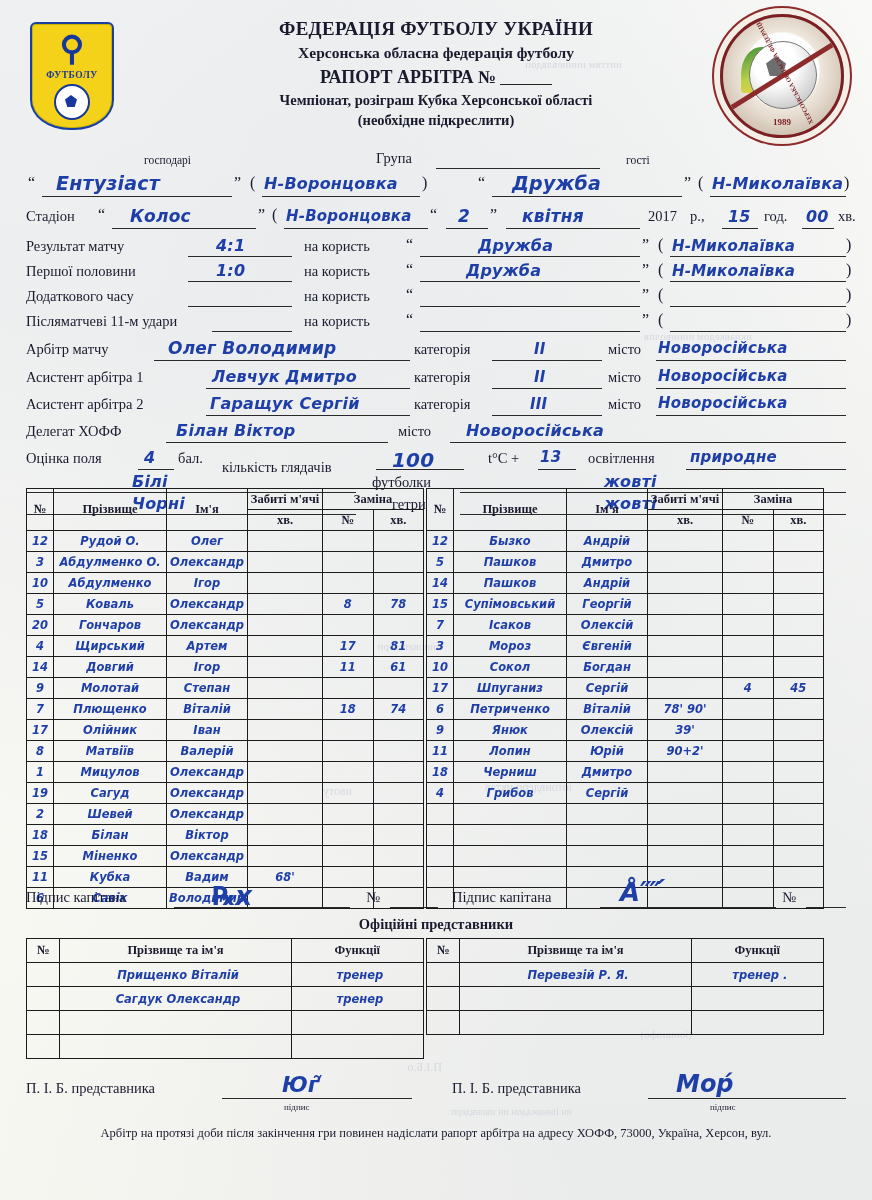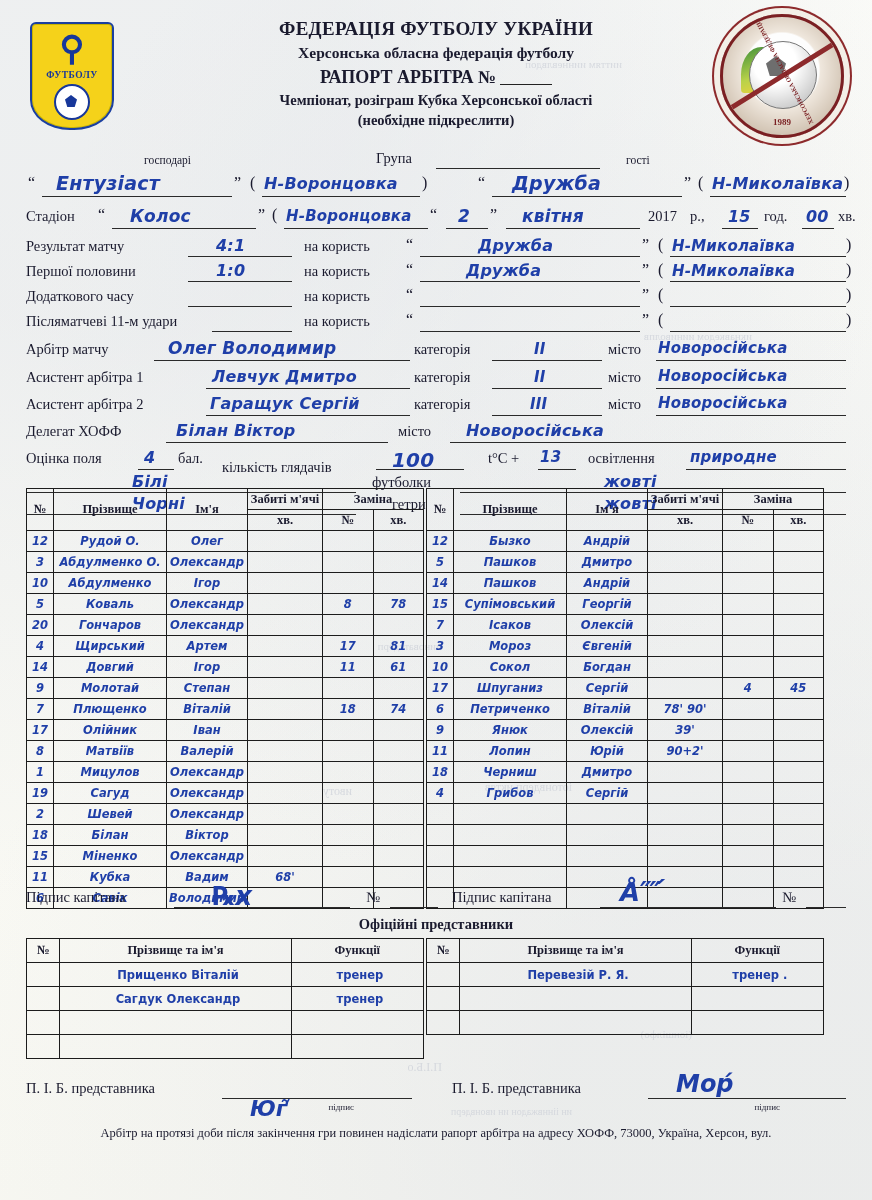--- a/index.html
+++ b/index.html
@@ -160,27 +160,27 @@
   .tbl-left  { position:absolute; left:26px; top:488px; }
   .tbl-right { position:absolute; left:426px; top:488px; }
 
   .cap-row { position:absolute; top:889px; left:26px; width:820px; font-size:14.5px; }
   .officials-title { position:absolute; top:916px; left:0; width:872px; text-align:center; font-weight:bold; font-size:14.5px;}
 
   table.offs { border-collapse:collapse; width:398px; font-size:12.5px; table-layout:fixed;}
   table.offs th, table.offs td { border:1px solid #1c1c1c; height:21px; text-align:center; }
   table.offs th { font-weight:bold; }
   .o-no{width:28px;} .o-name{width:212px;} .o-fun{width:120px;}
-  td.o-hand{ font-family:"DejaVu Sans",sans-serif; color:#1f3fa8; font-weight:600; font-size:11.5px; text-align:left; padding-left:6px;}
+  td.o-hand{ font-family:"DejaVu Sans",sans-serif; color:#1f3fa8; font-style:italic; font-weight:600; font-size:11.5px; text-align:left; padding-left:6px;}
 
   .offs-left { position:absolute; left:26px; top:938px; }
   .offs-right{ position:absolute; left:426px; top:938px; }
 
   .rep-row { position:absolute; top:1080px; left:26px; width:820px; font-size:14.5px; }
-  .sig-cap { font-size:9px; text-align:right; }
+  .sig-cap { font-size:9px; text-align:left; }
 
   .footer-note {
     position:absolute; left:26px; top:1126px; width:820px;
     text-align:center; font-size:12.5px;
   }
 
   
   .scribble { position:absolute; color:#1f3fa8; font-family:"DejaVu Sans", sans-serif;
               font-style:italic; font-weight:700; }
 </style>
@@ -818,21 +818,21 @@
             <td class="o-hand"></td>
             <td class="o-hand"></td>
           </tr>
         </tbody>
     </table>
   </div>
 
   <div class="rep-row">
     <span class="txt lbl" style="left:0; top:0;">П. І. Б. представника</span>
     <span class="ln" style="left:196px; top:18px; width:190px;"></span>
-    <span class="scribble" style="left:224px; top:-8px; font-size:22px;margin-top:24px;">Юґ̃</span>
+    <span class="scribble" style="left:256px; top:-8px; font-size:22px;">Юґ̃</span>
     <span class="sig-cap" style="position:absolute; left:258px; top:22px; width:70px;">підпис</span>
 
     <span class="txt lbl" style="left:426px; top:0;">П. І. Б. представника</span>
     <span class="ln" style="left:622px; top:18px; width:198px;"></span>
     <span class="scribble" style="left:650px; top:-10px; font-size:24px;">Мор́</span>
     <span class="sig-cap" style="position:absolute; left:684px; top:22px; width:70px;">підпис</span>
   </div>
 
   <div class="footer-note">Арбітр на протязі доби після закінчення гри повинен надіслати рапорт арбітра на адресу ХОФФ, 73000, Україна, Херсон, вул.</div>
 </div>

